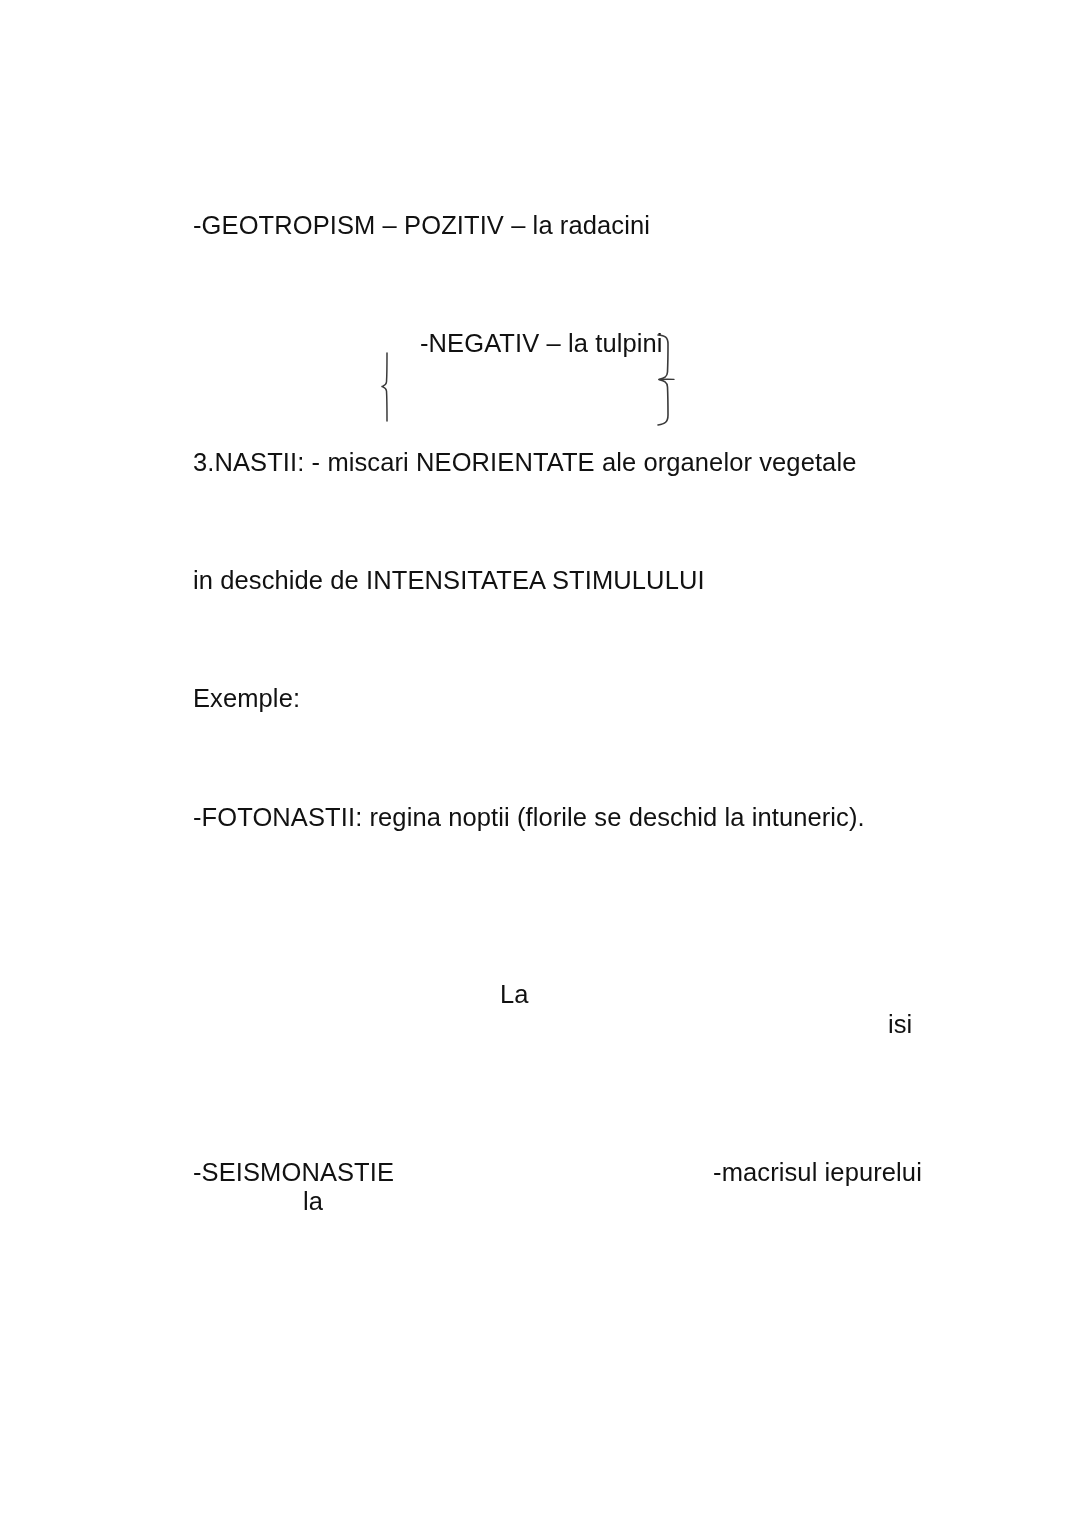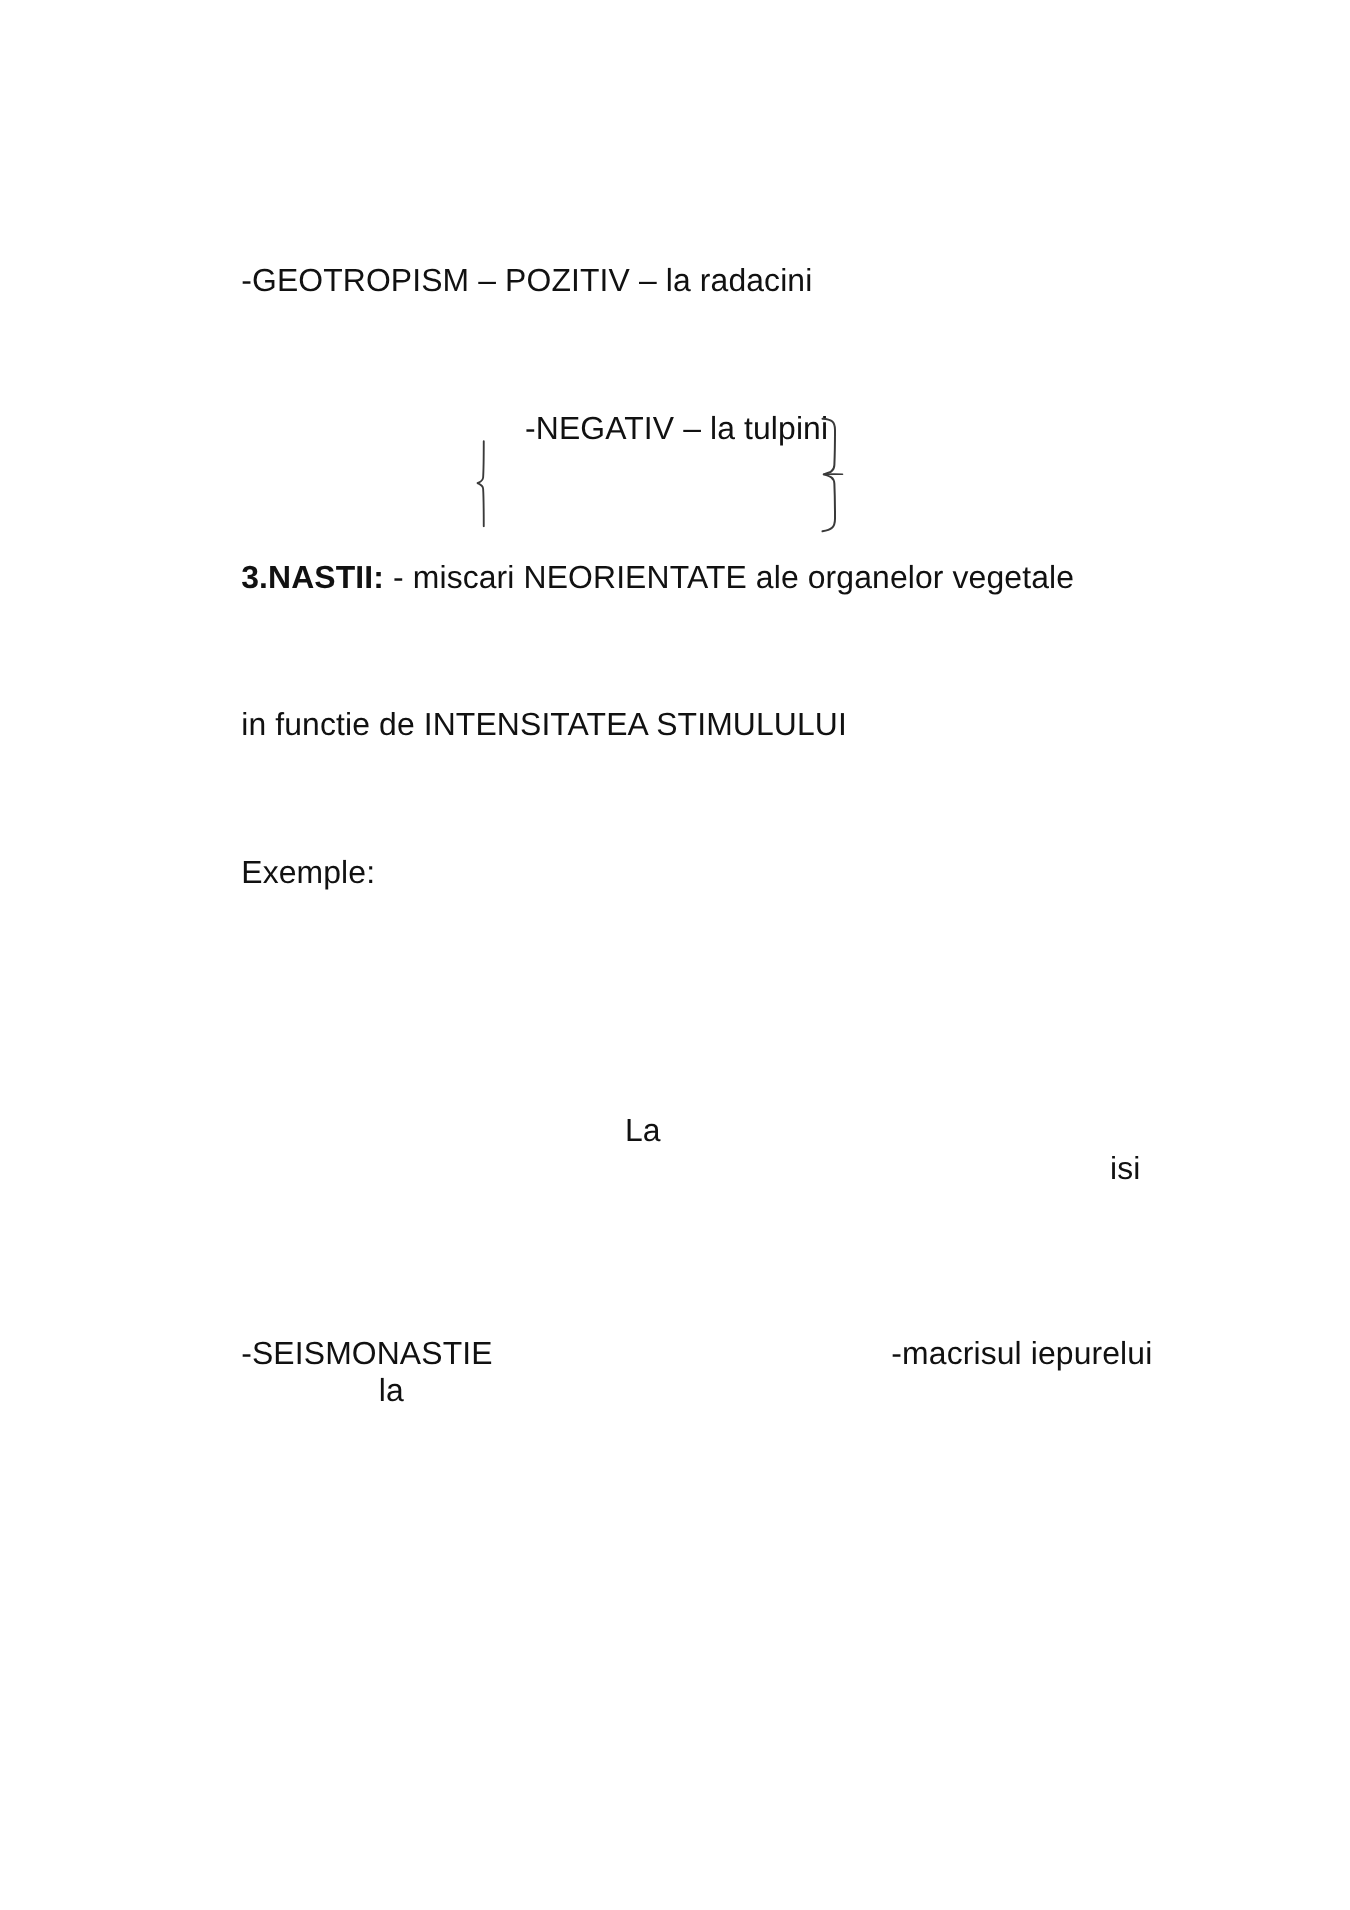--- a/index.html
+++ b/index.html
@@ -29,45 +29,46 @@
     line-height: 29.6px;
     letter-spacing: 0.1px;
     white-space: pre-wrap;
     color: #111111;
   }
   .ln {
     display: block;
     min-height: 29.6px;
     white-space: pre-wrap;
   }
-  .b { font-weight: bold; }
+  .b { font-weight: normal; }
   
   .brace {
     position: absolute;
     pointer-events: none;
   }
   .brace svg { display: block; }
 </style>
 </head>
 <body>
 
 <div id="page">
 
   <div id="doc-body">
 
     <span class="ln"><span>-GEOTROPISM – POZITIV – la radacini</span></span>
 
     <span class="ln"><span style="display:inline-block;width:227px"></span><span>-NEGATIV – la tulpini</span></span>
 
     <span class="ln"><span class="b">3.NASTII:</span><span> - miscari NEORIENTATE ale organelor vegetale</span></span>
 
-    <span class="ln"><span>in functie de INTENSITATEA STIMULULUI</span></span>
+    <span class="ln"><span>in deschide de INTENSITATEA STIMULULUI</span></span>
 
     <span class="ln"><span>Exemple:</span></span>
 
+    <span class="ln"><span>-FOTONASTII: regina noptii (florile se deschid la intuneric).</span></span>
 
 
 
     <span class="ln"><span style="display:inline-block;width:307px"></span><span>La</span><span style="display:inline-block;width:695px"></span><span>isi</span></span>
 
 
     <span class="ln"><span>-SEISMONASTIE</span><span style="display:inline-block;width:319px"></span><span>-macrisul iepurelui</span><span style="display:inline-block;width:110px"></span><span>la</span></span>
 
     
 

